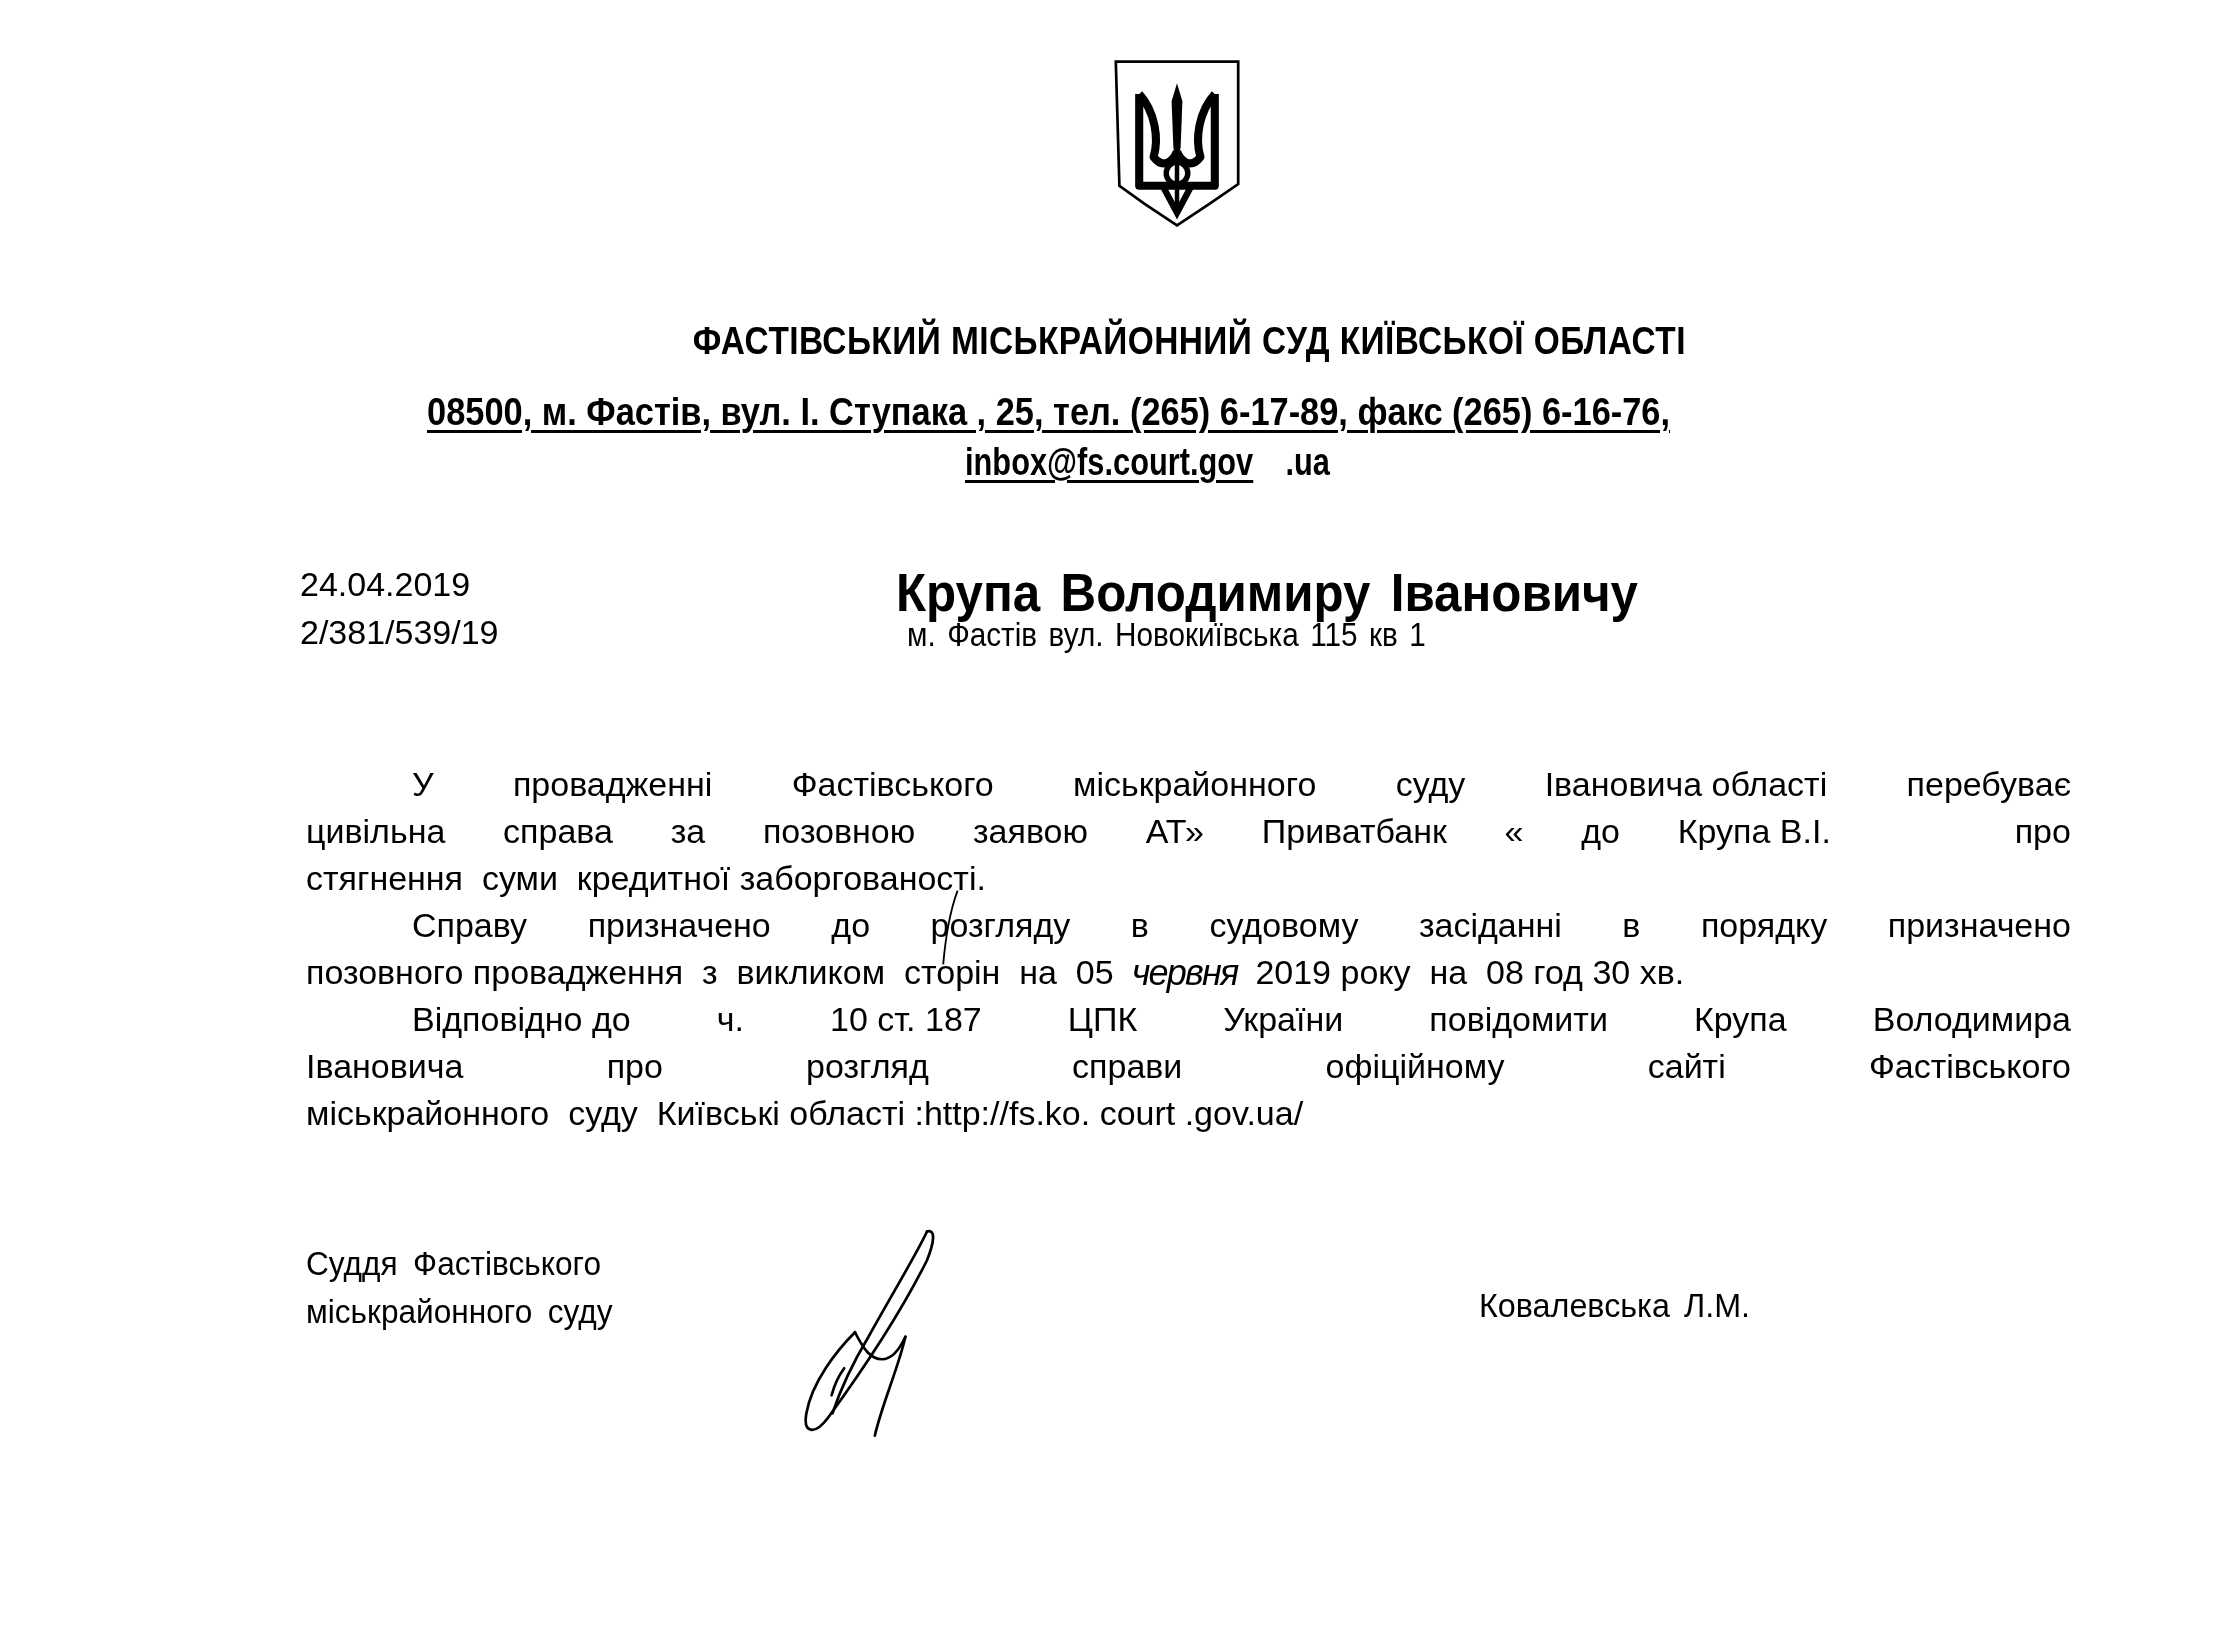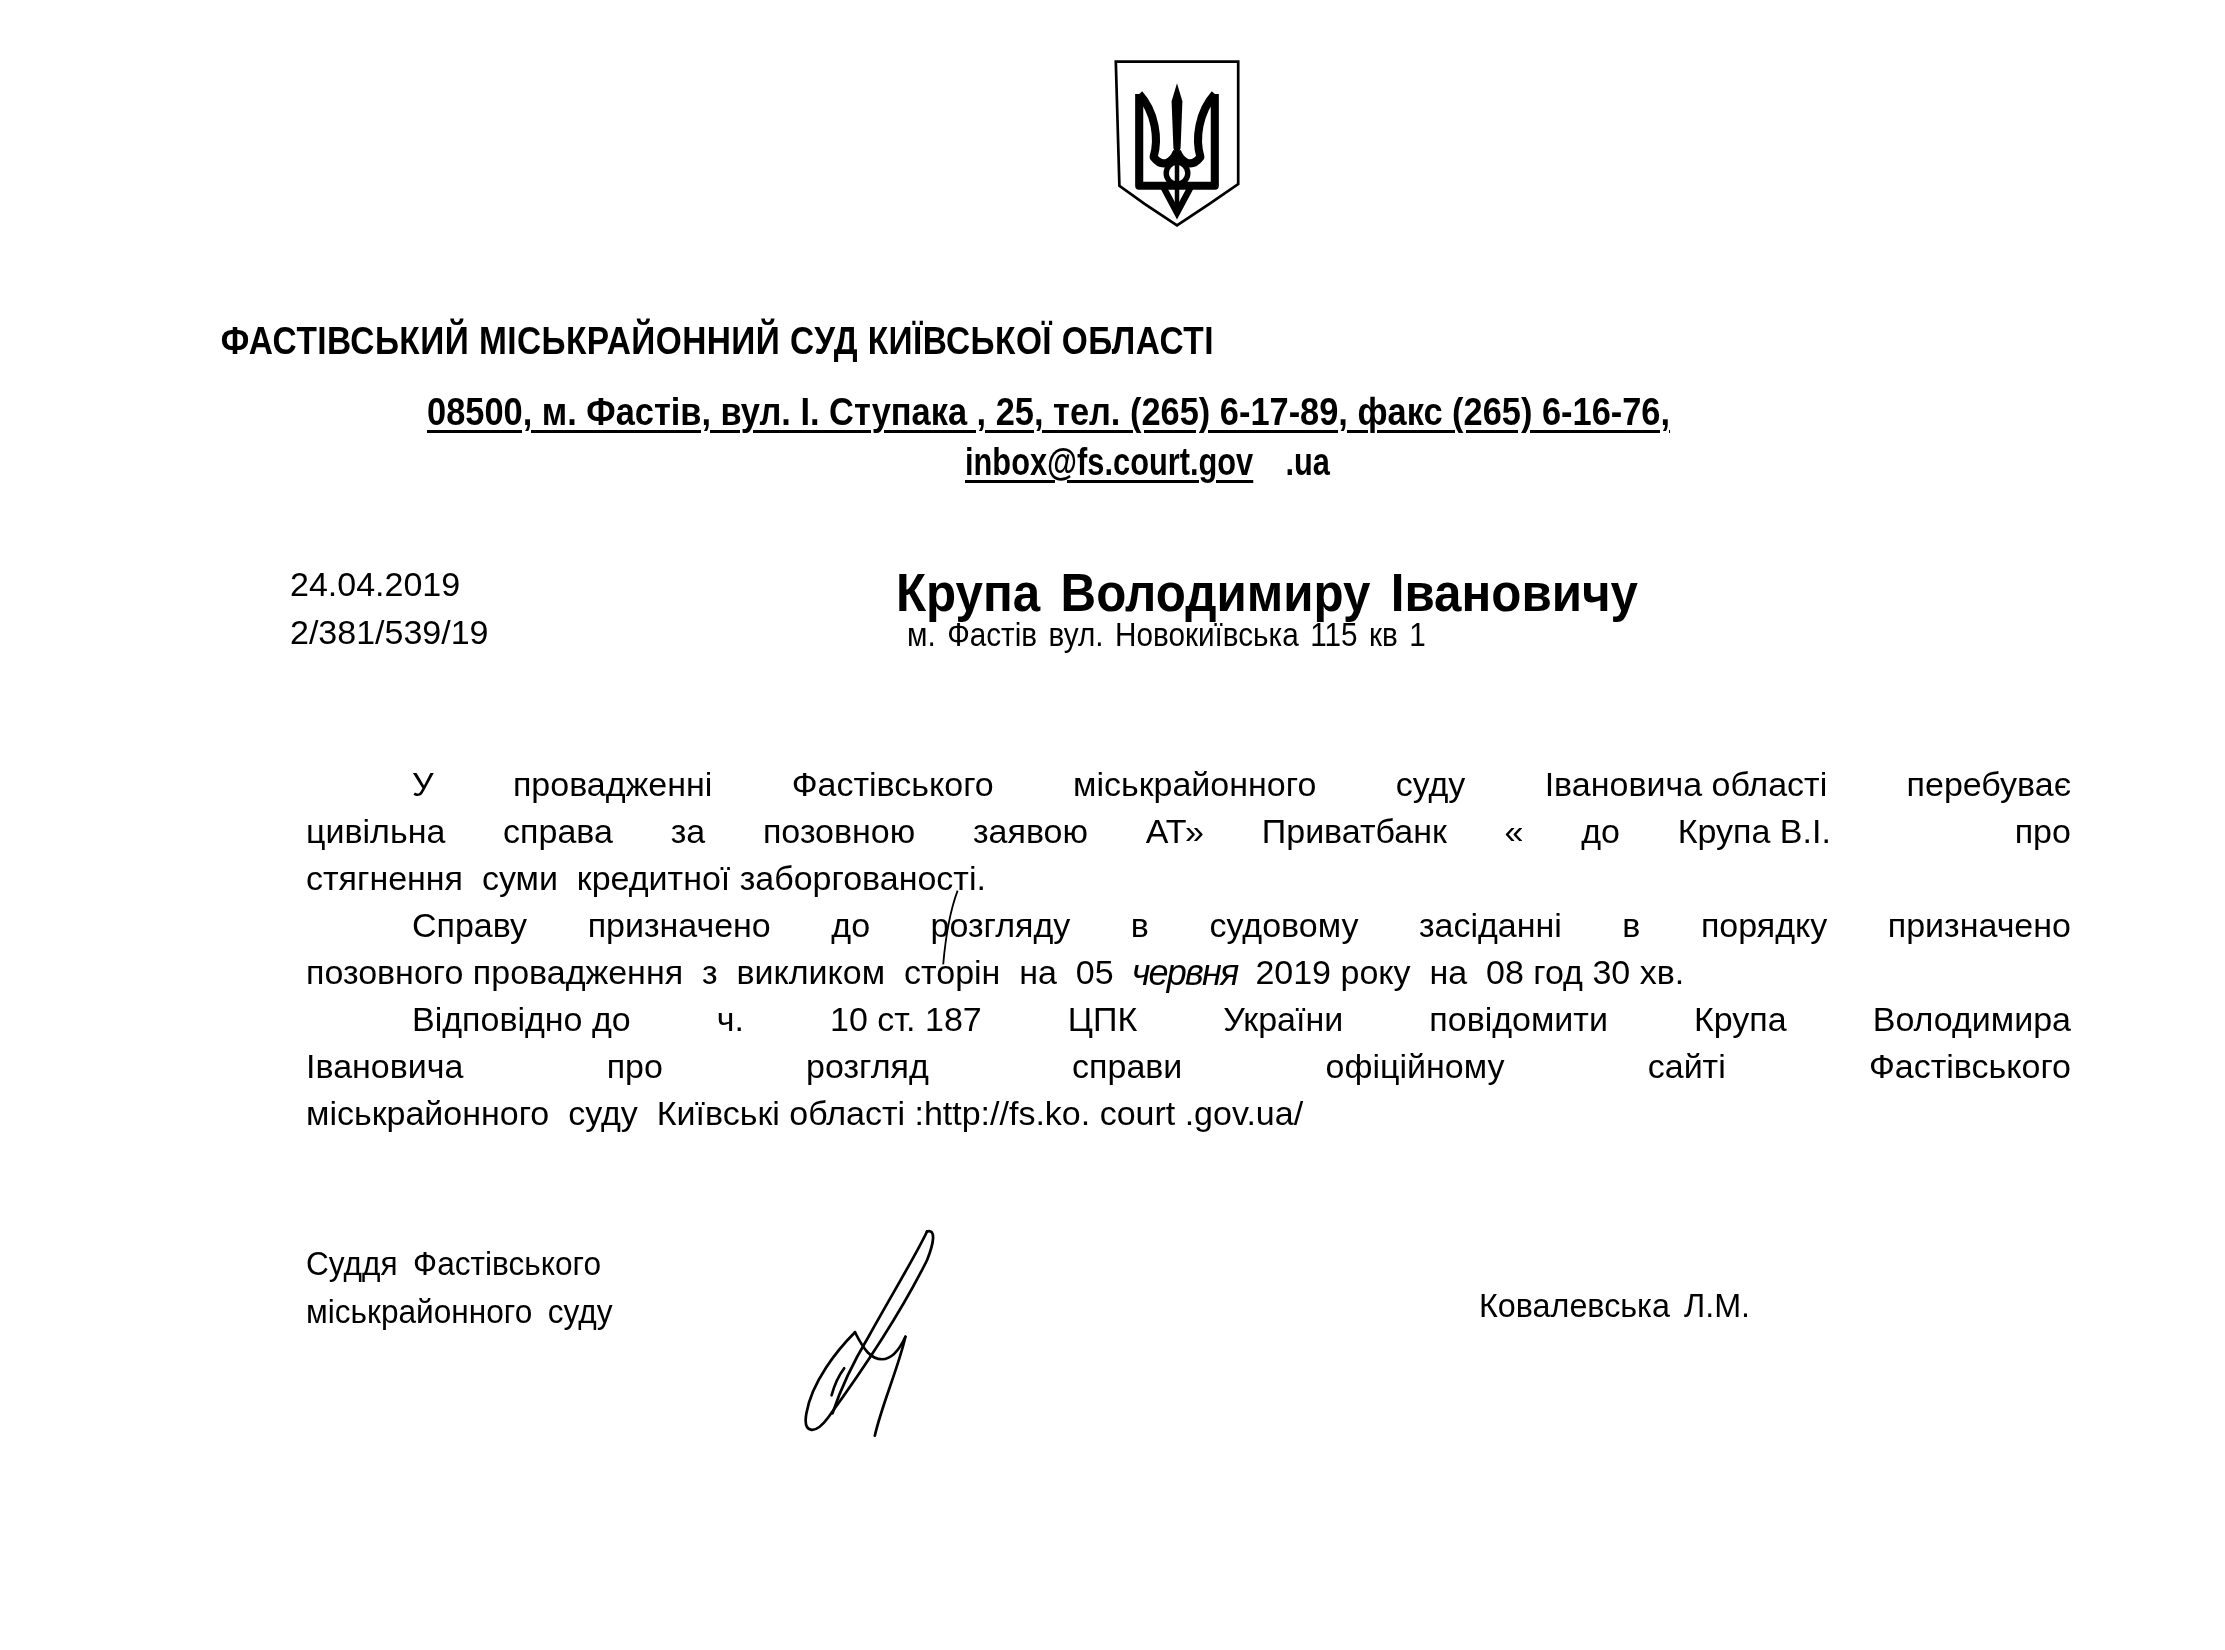--- a/index.html
+++ b/index.html
@@ -2,32 +2,32 @@
 <html style="font-size:14.4px"><head>
   <meta charset="utf-8">
   <style>
     html, body { margin: 0; padding: 0; background: #ffffff; }
     body { width: 2225px; height: 1651px; position: relative; overflow: hidden;
            font-family: "Liberation Sans", sans-serif; color: #000; }
     .abs { position: absolute; white-space: nowrap; }
 
     #coat { left: 1112px; top: 58px; width: 130px; height: 171px; }
 
-    #title { left: 0; width: 2225px; top: 320px; text-align: left;
+    #title { left: 0; width: 2225px; top: 320px; text-align: center;
              font-weight: bold; font-size: 38px; letter-spacing: 0.5px; }
     #title span { display: inline-block; transform: scaleX(0.88); margin-left: 153px; }
 
     #addr { left: 427px; top: 391px; font-weight: bold; font-size: 38px; }
     #addr span { display: inline-block; transform: scaleX(0.905); transform-origin: left center;
                  text-decoration: underline; text-decoration-thickness: 2.7px; text-underline-offset: 5.4px; }
     #email { left: 965px; top: 441px; font-weight: bold; font-size: 38px; }
     #email span { display: inline-block; transform: scaleX(0.9); transform-origin: left center; }
     #email .u { text-decoration: underline; text-decoration-thickness: 2.7px; text-underline-offset: 5.4px; }
 
-    .meta { font-size: 34px; left: 290px; }
+    .meta { font-size: 34px; left: 300px; }
     #date { top: 565px; }
     #caseno { top: 613px; }
 
     #addressee-name { left: 896px; top: 562px; font-weight: bold; font-size: 53px; }
     #addressee-name span { display:inline-block; transform: scaleX(0.93); transform-origin:left center; word-spacing: 7.2px; }
     #addressee-addr { left: 907px; top: 616px; font-size: 33px; }
     #addressee-addr span { display:inline-block; transform: scaleX(0.9); transform-origin:left center; word-spacing: 3.6px; }
 
     #body { left: 306px; top: 761px; width: 1765px; font-size: 34px; line-height: 47px; }
     .line { position: relative; height: 47px; white-space: nowrap; }

